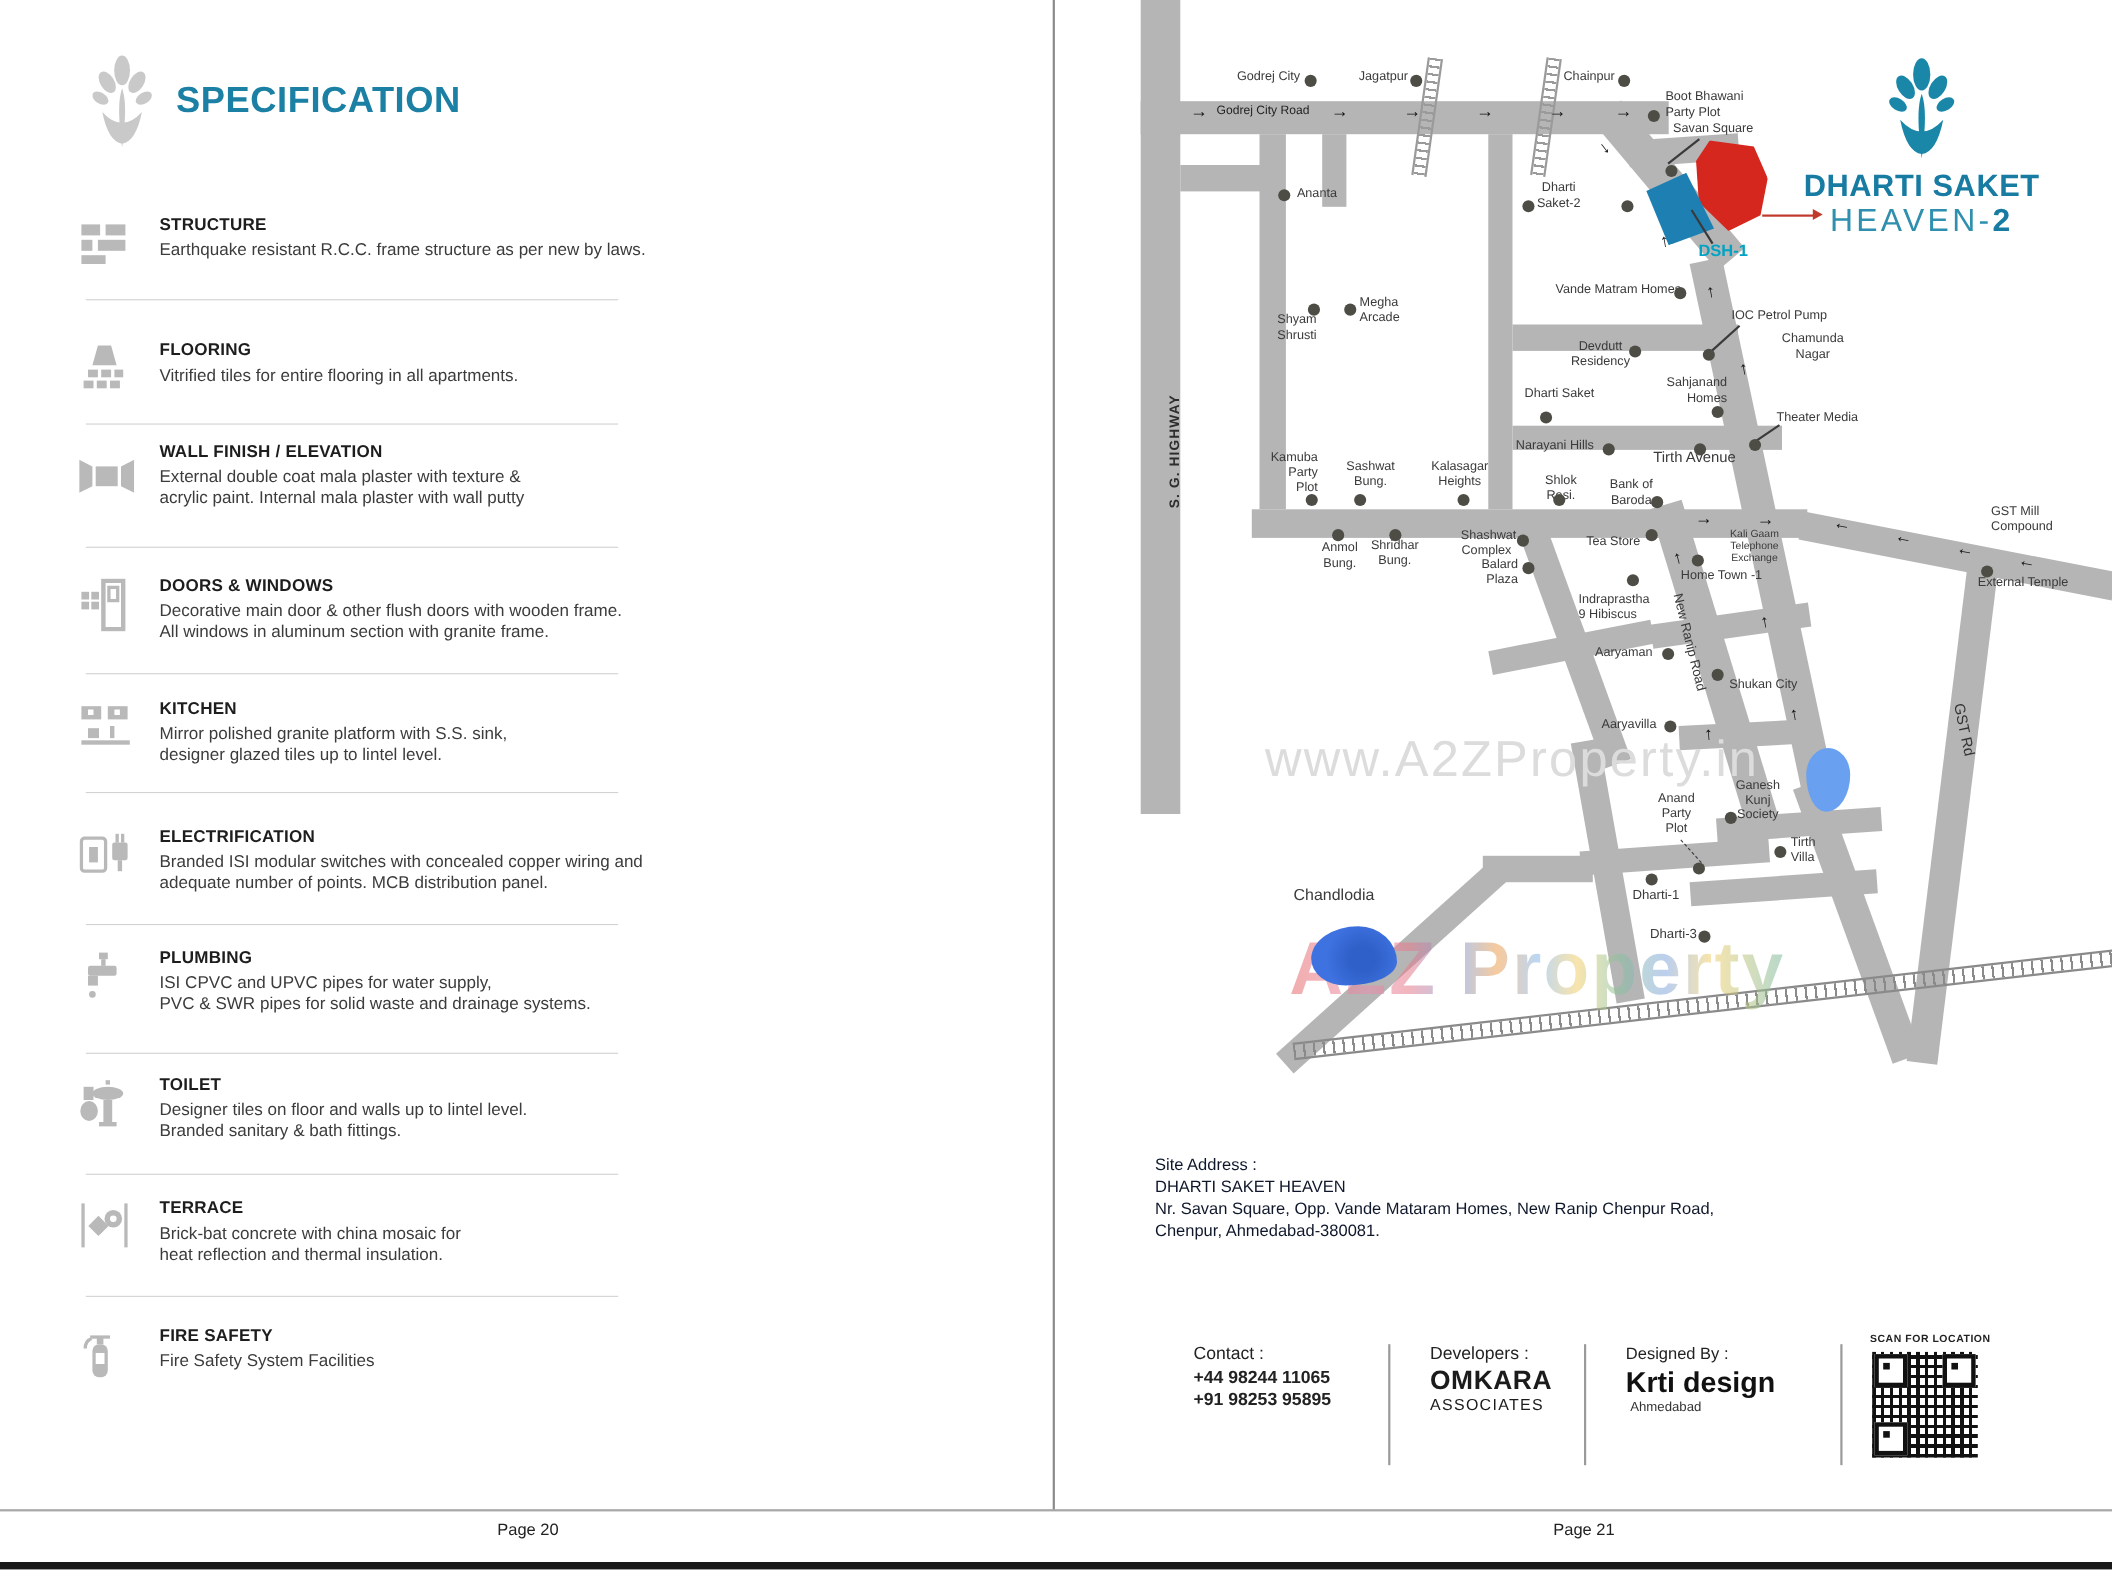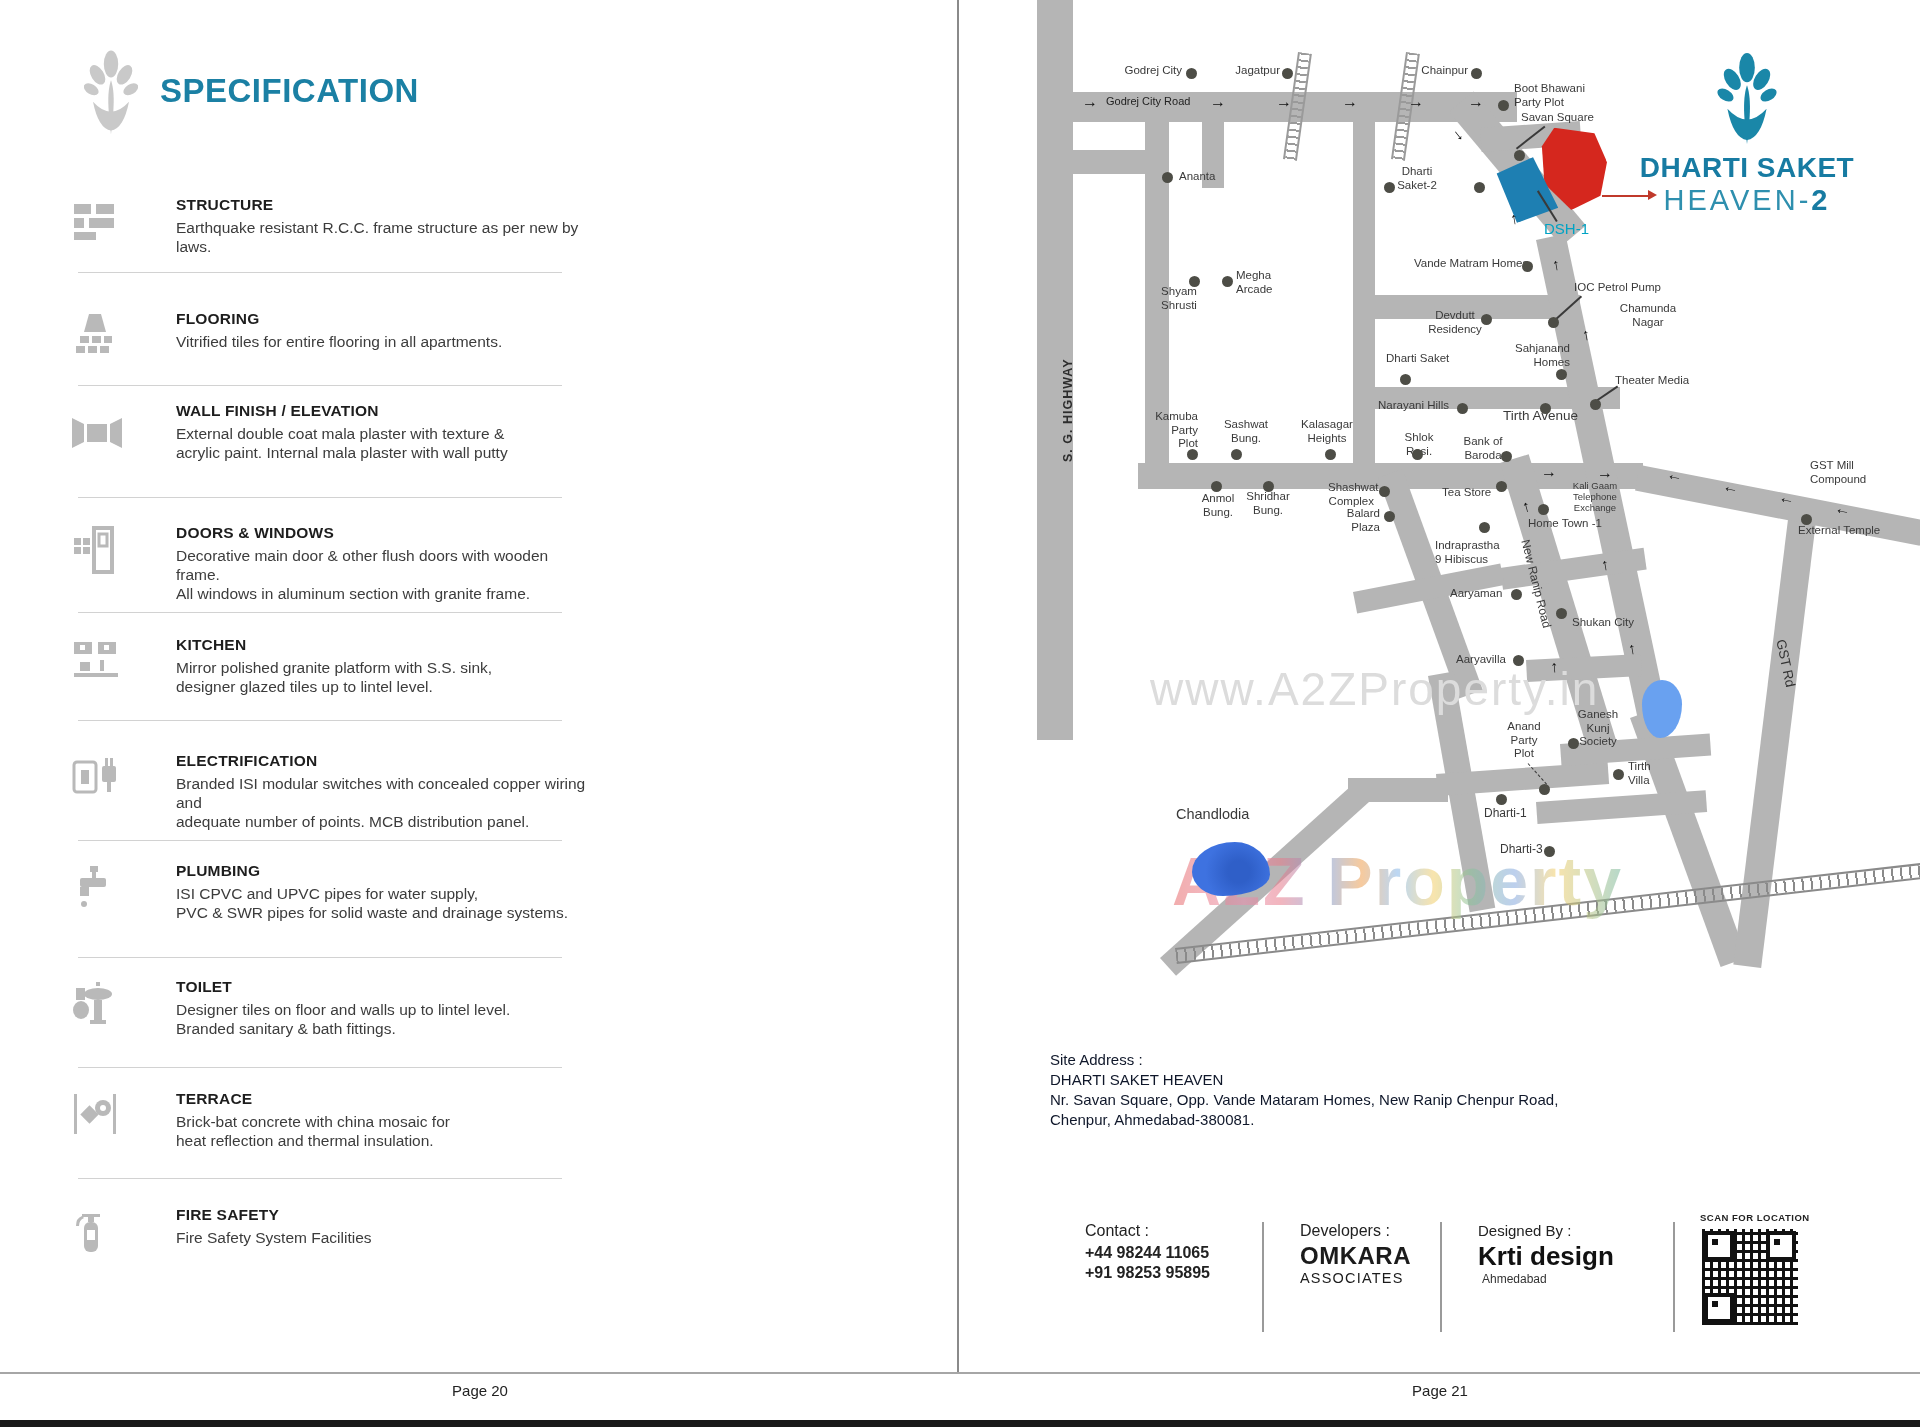--- a/index.html
+++ b/index.html
@@ -5,21 +5,21 @@
   html,body{margin:0;padding:0;background:#e8e8e8}
   #canvas{position:relative;width:1920px;height:1427px;background:#ffffff;
     font-family:"Liberation Sans",sans-serif;overflow:hidden;color:#222}
 
   
   .spec-header-title{position:absolute;left:160px;top:72px;font-size:33px;font-weight:bold;
     color:#1b80a4;letter-spacing:.5px}
   .spec-leaf{position:absolute;left:84px;top:46px}
   .spec-item{position:absolute;left:72px;width:520px}
   .spec-icon{position:absolute;left:0;top:2px;width:50px;height:50px}
-  .spec-text{margin-left:104px}
+  .spec-text{margin-left:73px}
   .spec-title{font-size:15.5px;font-weight:bold;color:#1d1d1d;letter-spacing:.2px;margin-bottom:4px}
   .spec-desc{font-size:15.5px;color:#3c3c3c;line-height:19px;white-space:pre-line}
   .spec-div{position:absolute;left:78px;width:484px;height:1px;background:#d2d2d2}
 
   
   .page-divider{position:absolute;left:957px;top:0;width:2px;height:1373px;background:#8a8a8a}
   .footer-line{position:absolute;left:0;top:1372px;width:1920px;height:2px;background:#a6a6a6}
   .bottom-bar{position:absolute;left:0;top:1420px;width:1920px;height:7px;background:#191919}
   .page-num{position:absolute;top:1382px;font-size:15px;color:#222;width:200px;text-align:center}
 
@@ -52,21 +52,21 @@
   .ranip-label{position:absolute;left:1532px;top:538px;transform:rotate(76deg);transform-origin:left top;
     font-size:12px;color:#3a3a3a;z-index:5;white-space:nowrap}
   .gstrd-label{position:absolute;left:1788px;top:638px;transform:rotate(78deg);transform-origin:left top;
     font-size:13.5px;color:#333;z-index:5;white-space:nowrap}
 
   
   .brand{position:absolute;left:1612px;top:50px;width:270px;text-align:center;z-index:6}
   .brand-line1{font-size:28px;font-weight:bold;color:#177ba2;letter-spacing:.5px;margin-top:4px}
   .brand-line2{font-size:29px;color:#2e8fae;letter-spacing:3px}
   .brand-line2 b{font-weight:bold;color:#177ba2}
-  .dsh1{position:absolute;left:1544px;top:220px;font-size:15px;font-weight:normal;color:#00a3c4;z-index:6}
+  .dsh1{position:absolute;left:1544px;top:220px;font-size:15px;font-weight:bold;color:#00a3c4;z-index:6}
   .red-arrow-line{position:absolute;left:1602px;top:195px;width:48px;height:2px;background:#c0392b;z-index:6}
   .red-arrow-head{position:absolute;left:1648px;top:190px;width:0;height:0;z-index:6;
     border-left:9px solid #c0392b;border-top:5px solid transparent;border-bottom:5px solid transparent}
 
   
   .site-address{position:absolute;left:1050px;top:1050px;width:582px;text-align:left;
     font-size:15px;line-height:20px;color:#0f172a;white-space:pre-line;z-index:6}
   .f-label{font-size:16px;color:#222}
   .f-bold{font-weight:bold}
   .f-div{position:absolute;top:1222px;width:2px;height:110px;background:#9a9a9a}

